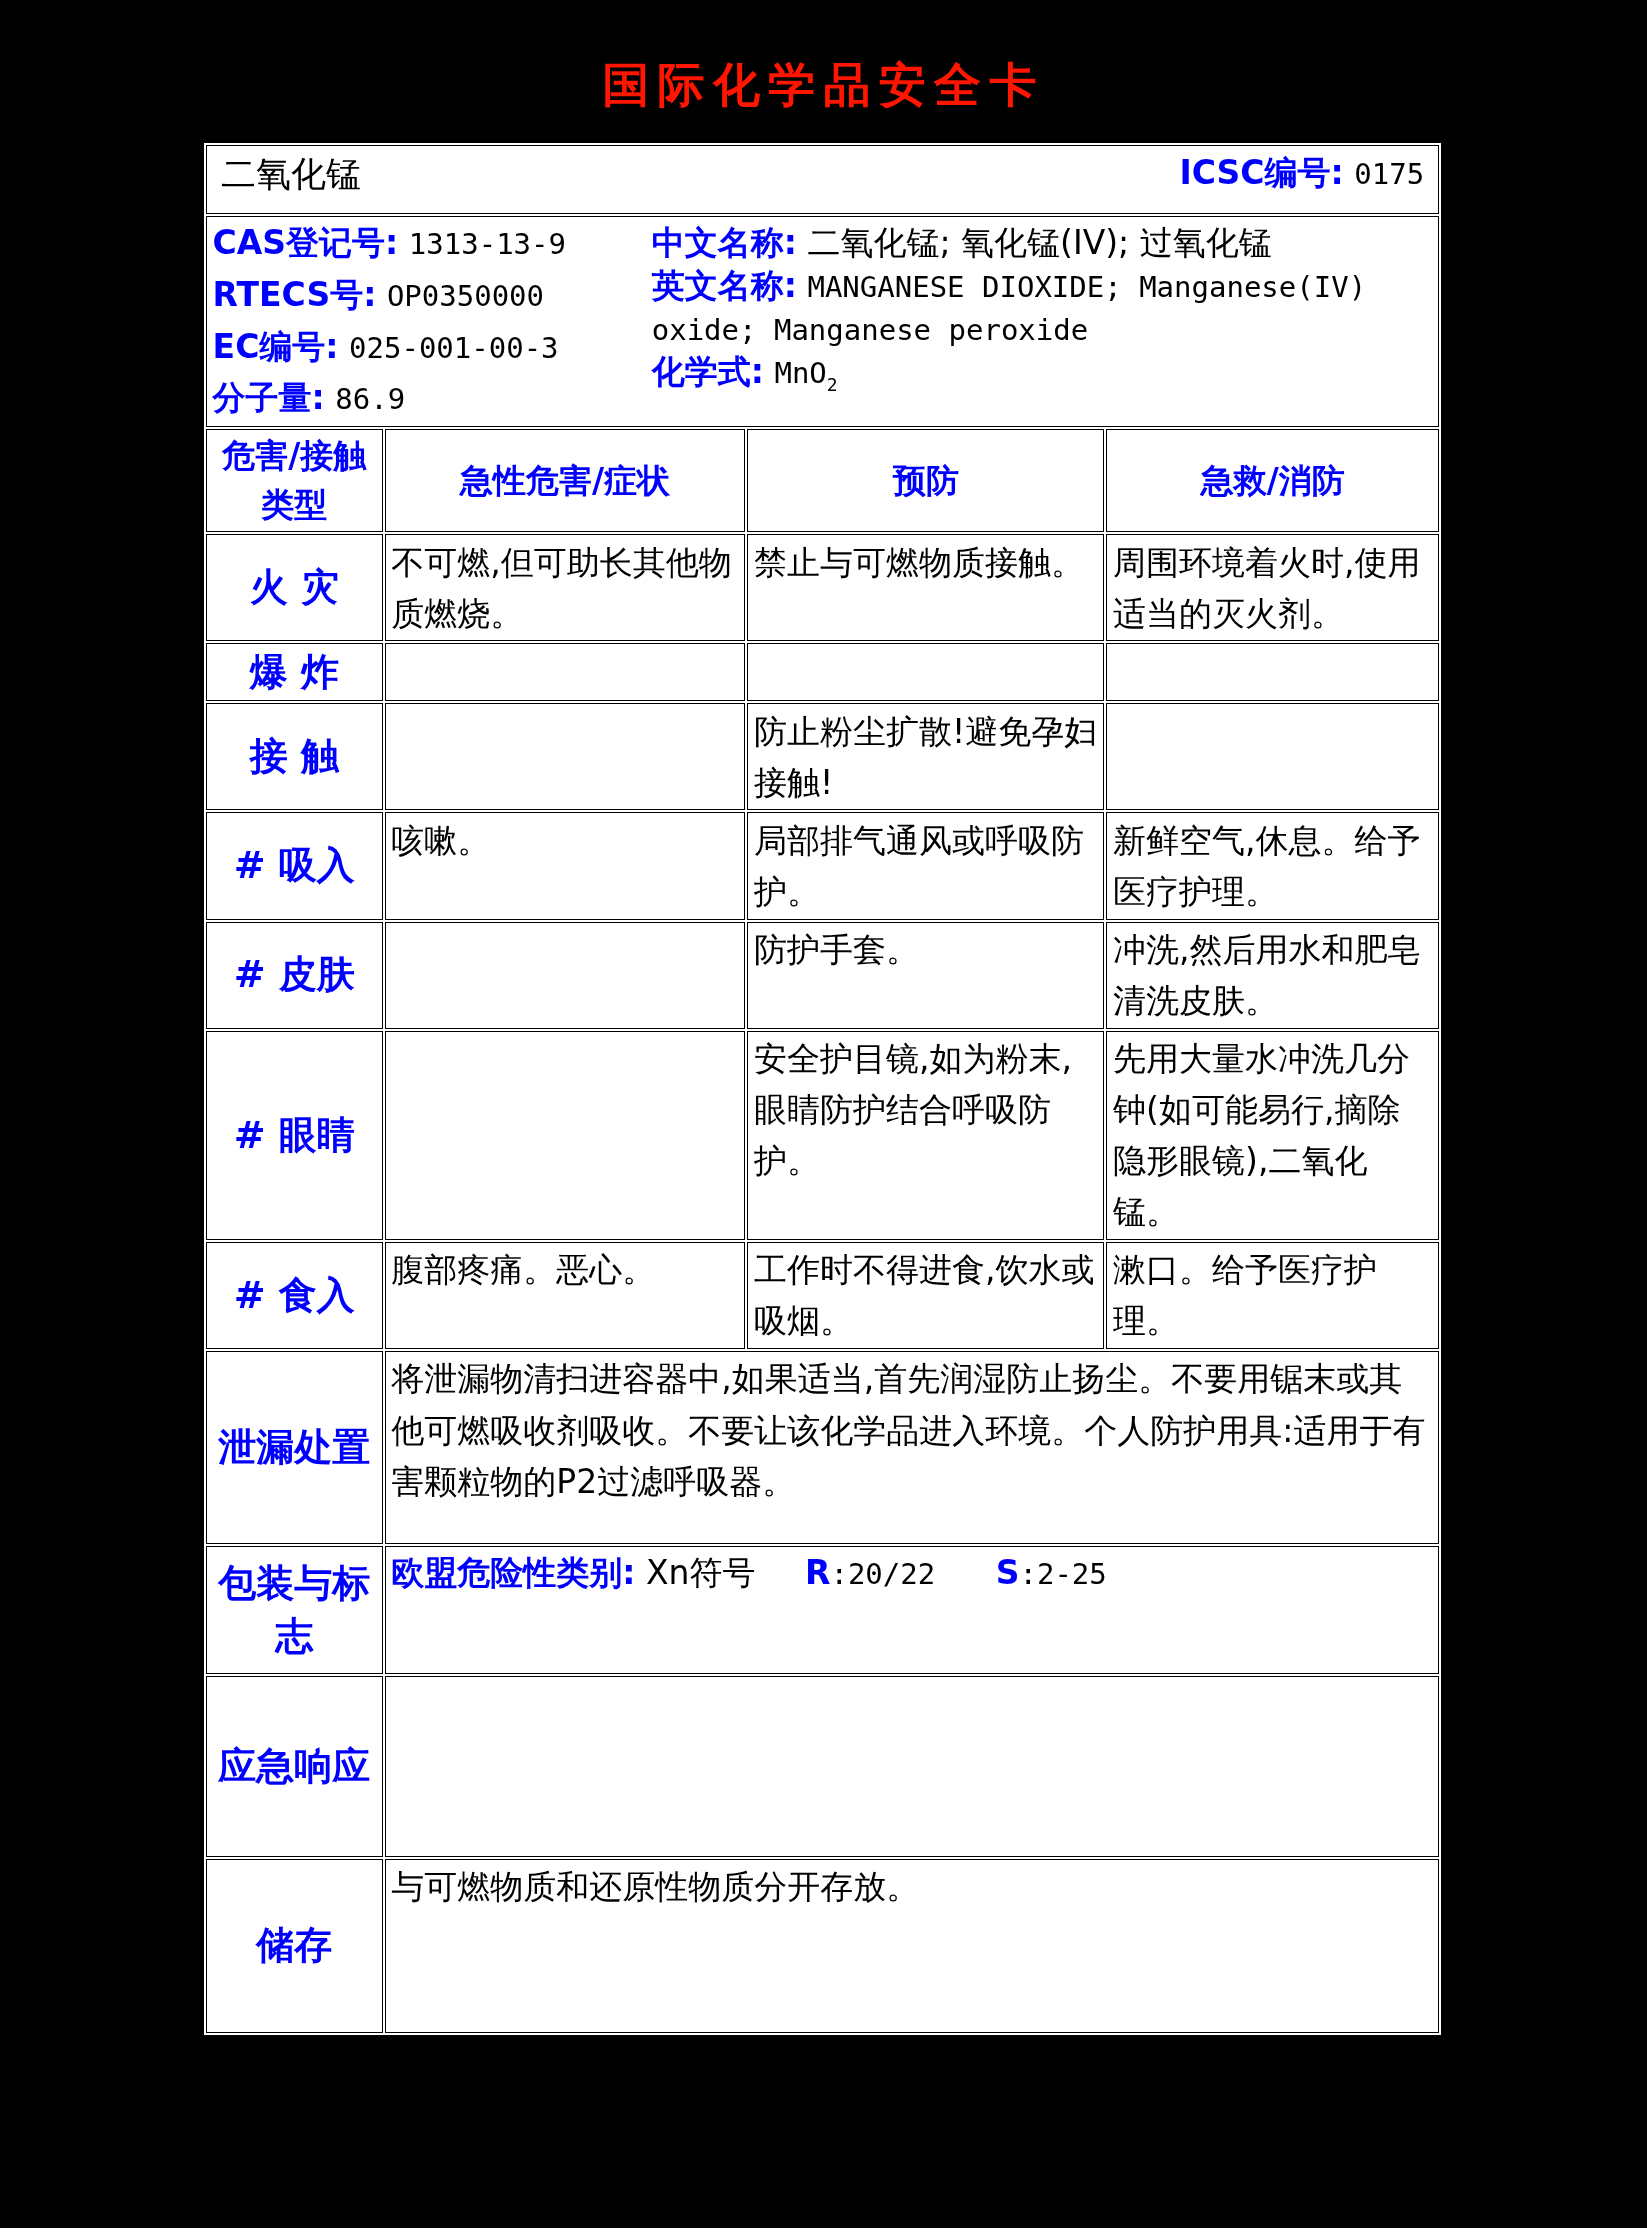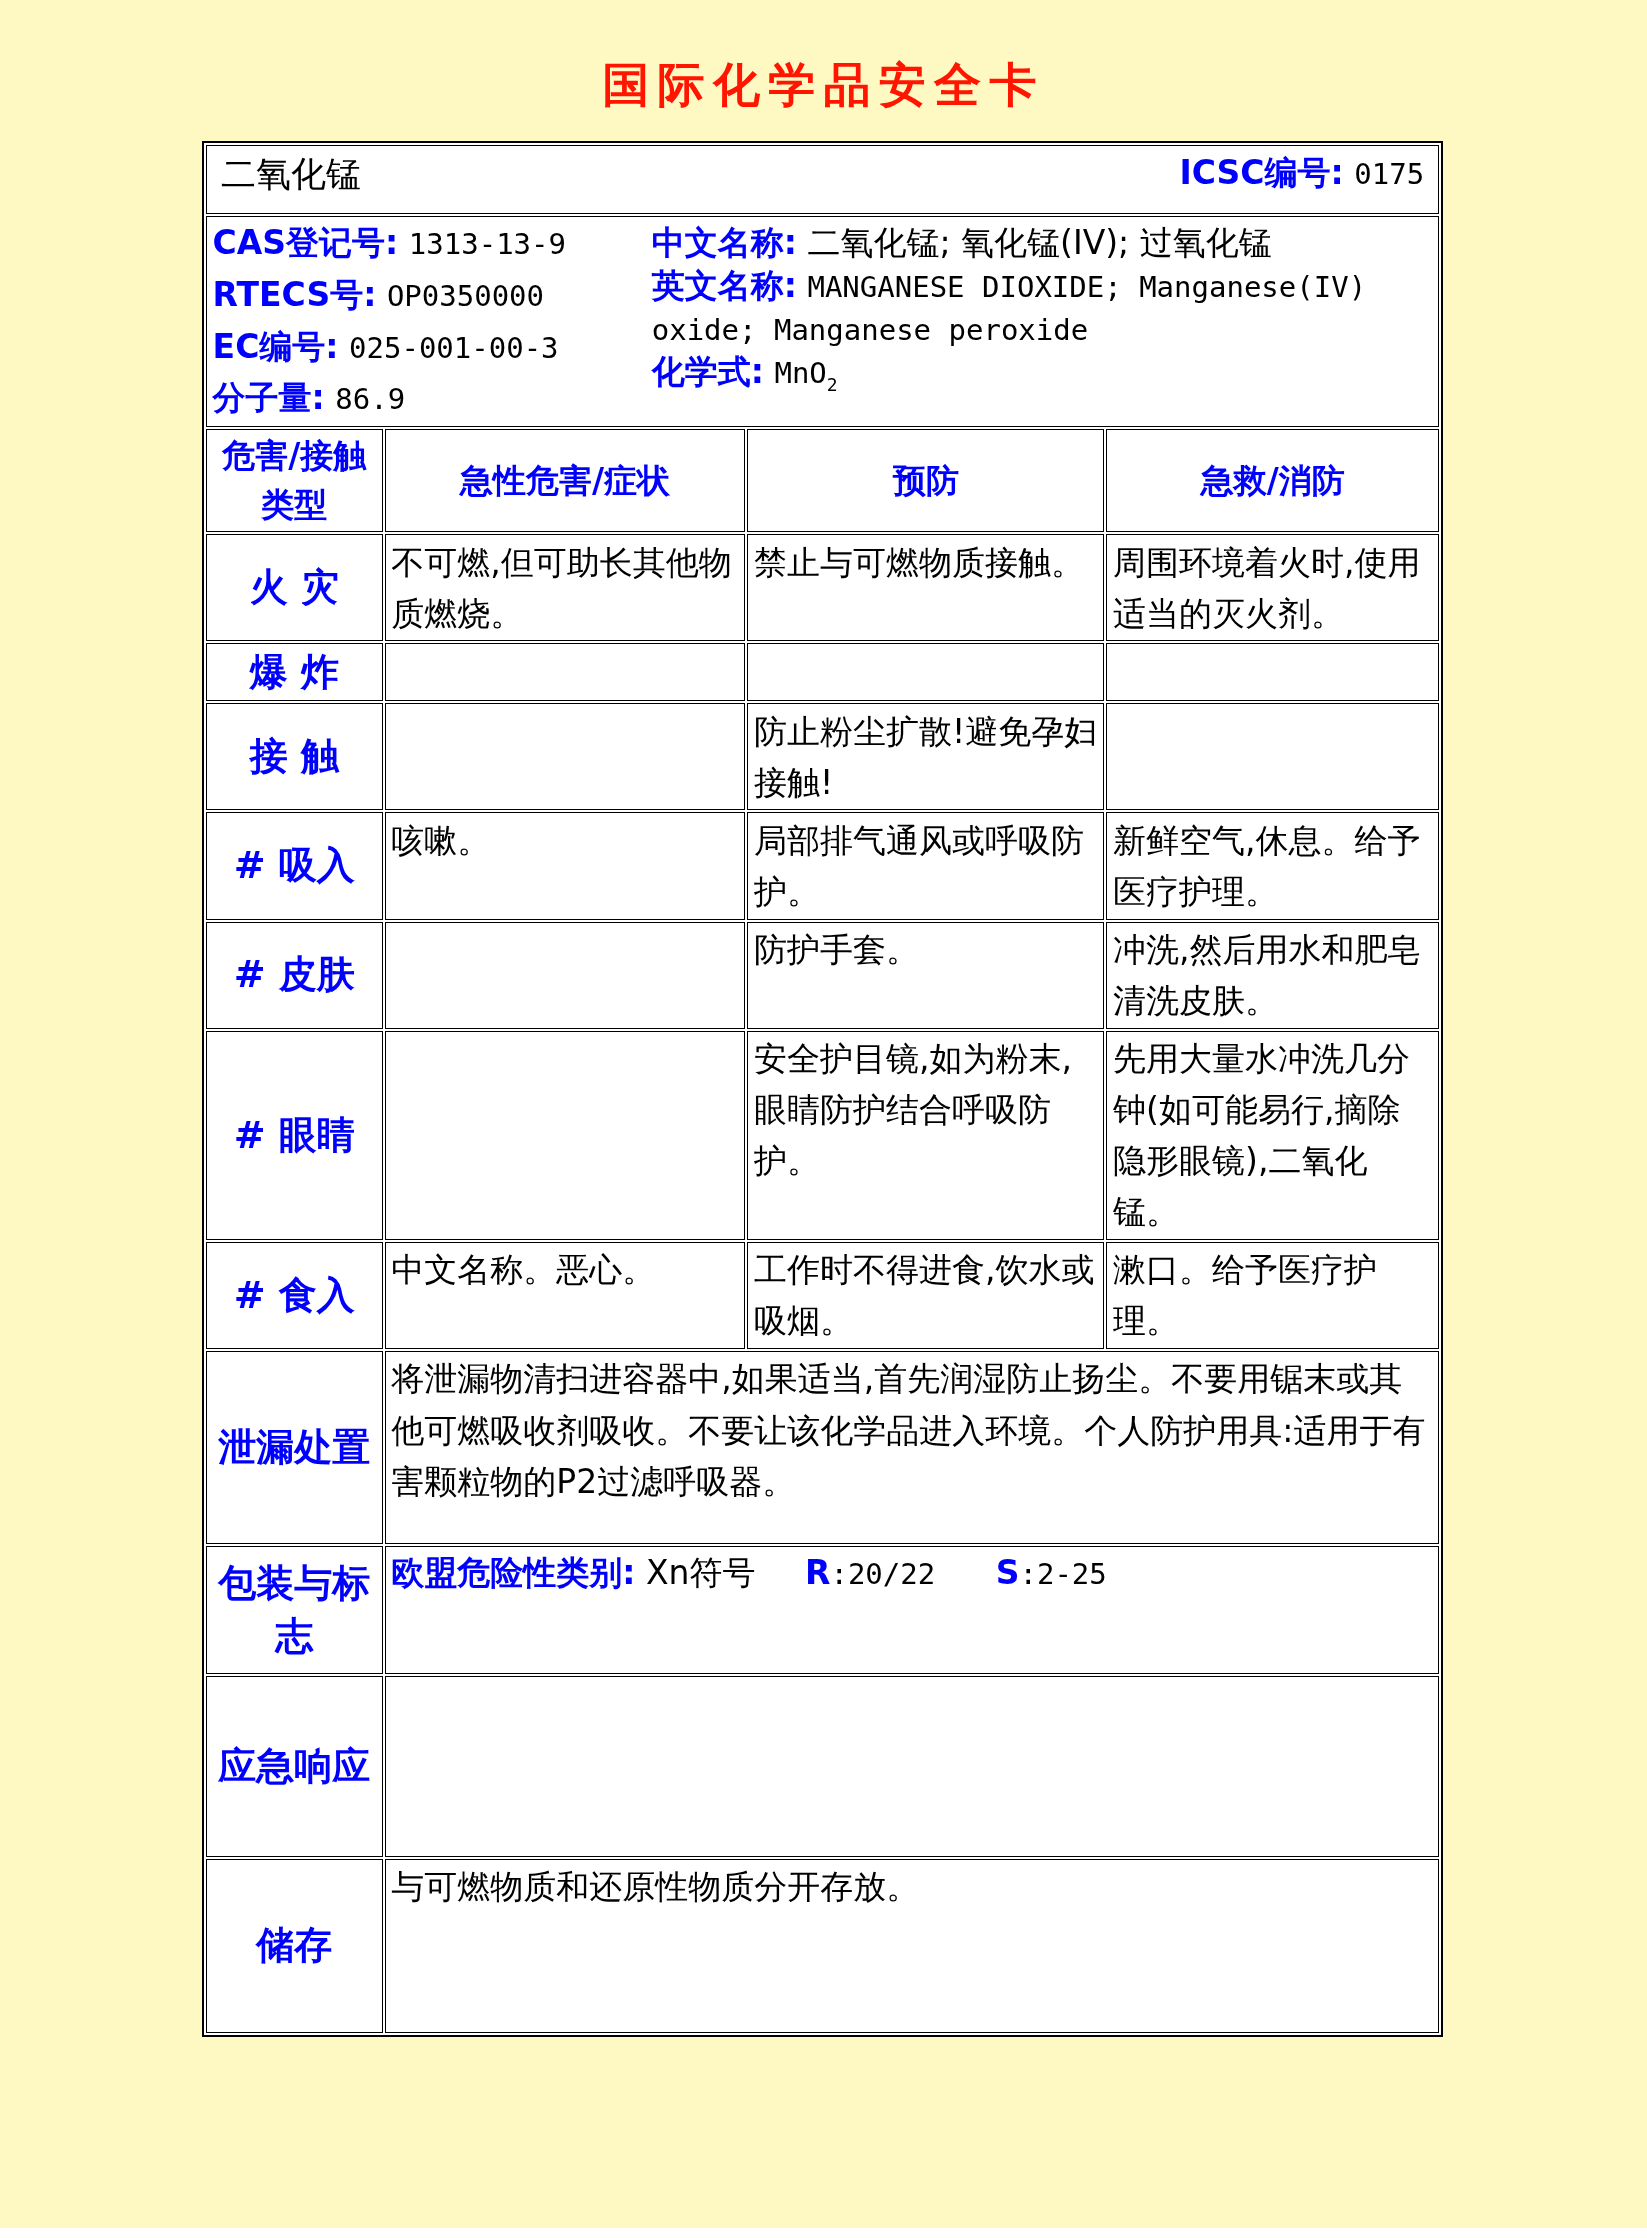--- a/index.html
+++ b/index.html
@@ -1,19 +1,19 @@
 <!DOCTYPE html>
 <html style="font-size:11px"><head>
 <meta charset="utf-8">
 <style>
   html,body { margin:0; padding:0; background:#ffffff; }
   .page {
     position:relative;
     width:1647px; height:2228px;
-    background:#fef9c3;
+    background:#000000;
     font-family:"DejaVu Sans", sans-serif;
     color:#000000;
     overflow:hidden;
   }
   .title {
     margin:54px 0 24px 0;
     text-align:center;
     font-size:47px;
     font-weight:bold;
     letter-spacing:8.3px;
@@ -183,21 +183,21 @@
 
     <tr style="height:195px;">
       <td class="label-cell"># 眼睛</td>
       <td></td>
       <td>安全护目镜,如为粉末,眼睛防护结合呼吸防护。</td>
       <td>先用大量水冲洗几分钟(如可能易行,摘除隐形眼镜),二氧化锰。</td>
     </tr>
 
     <tr style="height:97px;">
       <td class="label-cell"># 食入</td>
-      <td>中文名称。恶心。</td>
+      <td>腹部疼痛。恶心。</td>
       <td>工作时不得进食,饮水或吸烟。</td>
       <td>漱口。给予医疗护理。</td>
     </tr>
 
     <tr style="height:193px;">
       <td class="label-cell">泄漏处置</td>
       <td colspan="3">将泄漏物清扫进容器中,如果适当,首先润湿防止扬尘。不要用锯末或其他可燃吸收剂吸收。不要让该化学品进入环境。个人防护用具:适用于有害颗粒物的P2过滤呼吸器。</td>
     </tr>
 
     <tr style="height:128px;">

